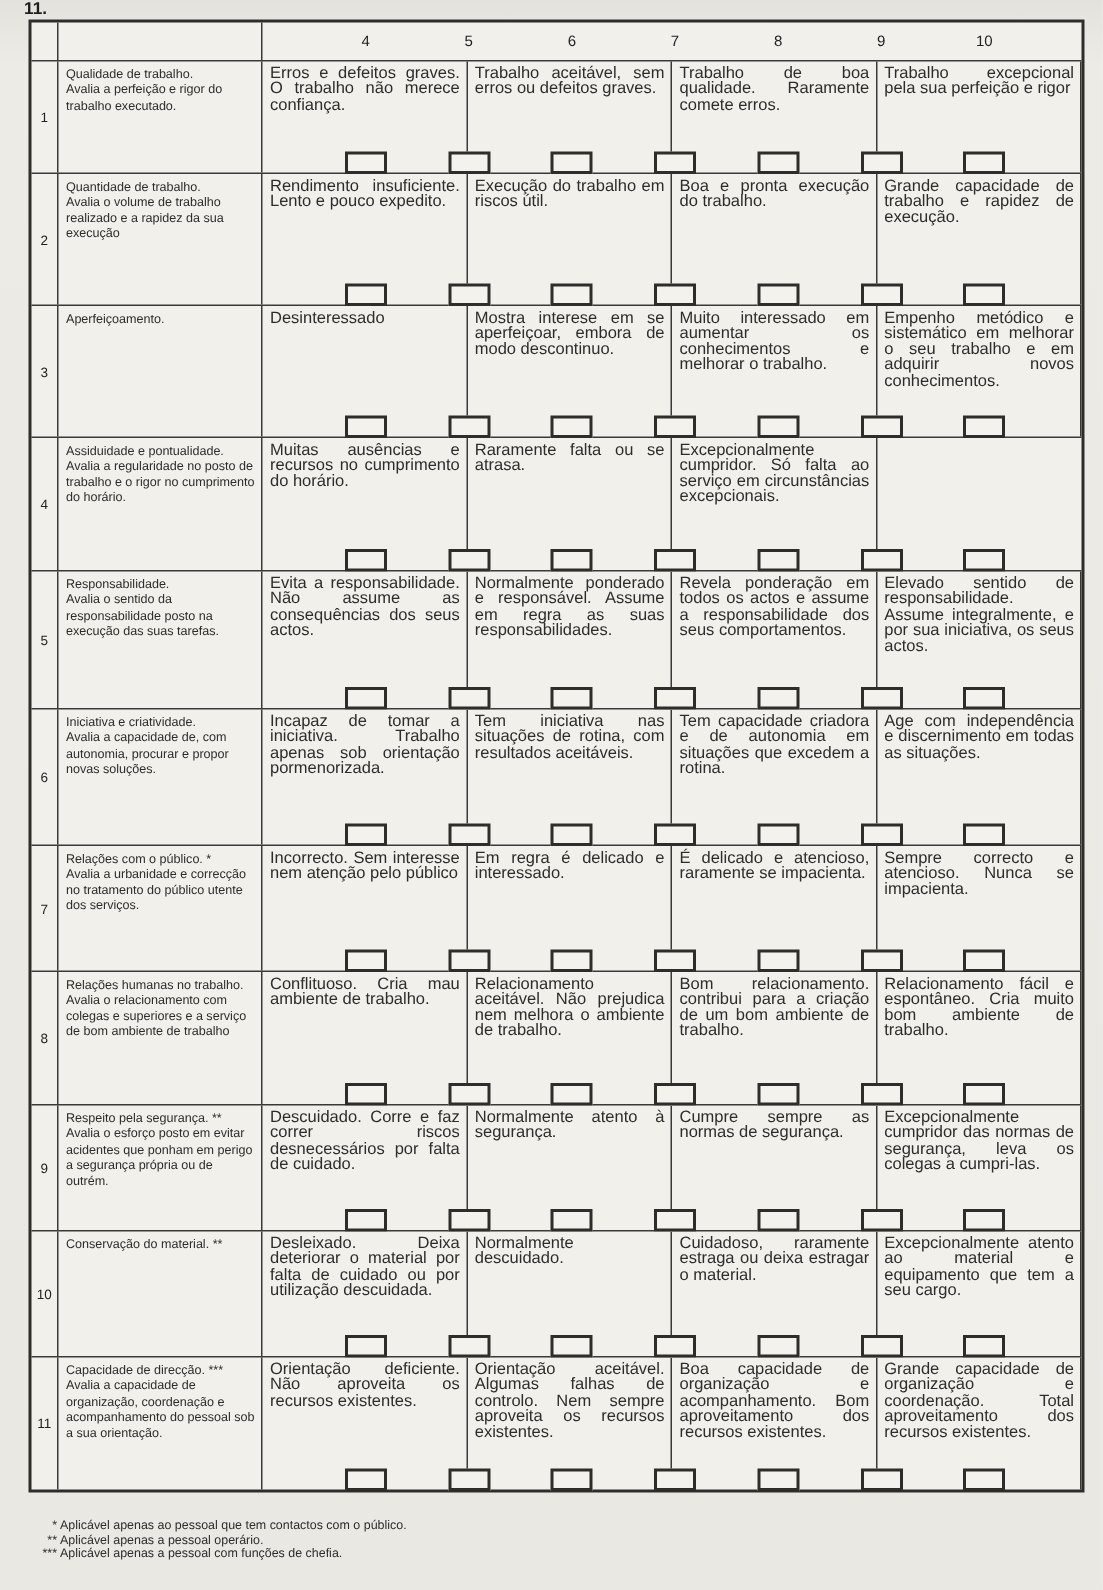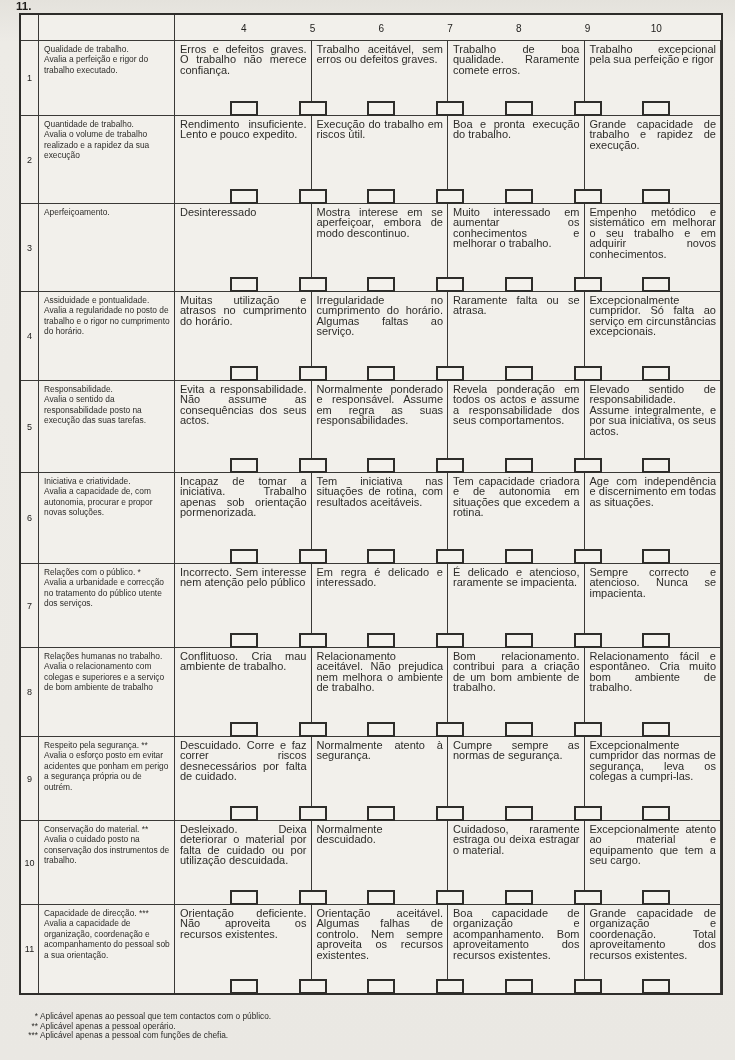--- a/index.html
+++ b/index.html
@@ -154,22 +154,21 @@
           <div class="checkbox" style="left: 552.5px;"></div>
           <div class="checkbox" style="left: 621.25px;"></div>
         </div>
   </div>
       <div class="body-row" style="height: 89px;">
     <div class="cell num-cell">4</div>
     <div class="cell crit-cell">
       <div class="crit-title">Assiduidade e pontualidade.</div>
       <div class="crit-desc">Avalia a regularidade no posto de trabalho e o rigor no cumprimento do horário.</div>
     </div>
-    <div class="cell level-cell">Muitas utilização e atrasos no cumprimento do horário.</div>
-    <div class="cell level-cell">Irregularidade no cumprimento do horário. Algumas faltas ao serviço.</div>
+    <div class="cell level-cell">Muitas ausências e recursos no cumprimento do horário.</div>
     <div class="cell level-cell">Raramente falta ou se atrasa.</div>
     <div class="cell level-cell">Excepcionalmente cumpridor. Só falta ao serviço em circunstâncias excepcionais.</div>
     <div class="checkbox-strip">
           <div class="checkbox" style="left: 208.75px;"></div>
           <div class="checkbox" style="left: 277.5px;"></div>
           <div class="checkbox" style="left: 346.25px;"></div>
           <div class="checkbox" style="left: 415px;"></div>
           <div class="checkbox" style="left: 483.75px;"></div>
           <div class="checkbox" style="left: 552.5px;"></div>
           <div class="checkbox" style="left: 621.25px;"></div>
@@ -272,21 +271,20 @@
           <div class="checkbox" style="left: 415px;"></div>
           <div class="checkbox" style="left: 483.75px;"></div>
           <div class="checkbox" style="left: 552.5px;"></div>
           <div class="checkbox" style="left: 621.25px;"></div>
         </div>
   </div>
       <div class="body-row" style="height: 84px;">
     <div class="cell num-cell">10</div>
     <div class="cell crit-cell">
       <div class="crit-title">Conservação do material. **</div>
-      <div class="crit-desc">Avalia o cuidado posto na conservação dos instrumentos de trabalho.</div>
     </div>
     <div class="cell level-cell">Desleixado. Deixa deteriorar o material por falta de cuidado ou por utilização descuidada.</div>
     <div class="cell level-cell">Normalmente descuidado.</div>
     <div class="cell level-cell">Cuidadoso, raramente estraga ou deixa estragar o material.</div>
     <div class="cell level-cell">Excepcionalmente atento ao material e equipamento que tem a seu cargo.</div>
     <div class="checkbox-strip">
           <div class="checkbox" style="left: 208.75px;"></div>
           <div class="checkbox" style="left: 277.5px;"></div>
           <div class="checkbox" style="left: 346.25px;"></div>
           <div class="checkbox" style="left: 415px;"></div>

